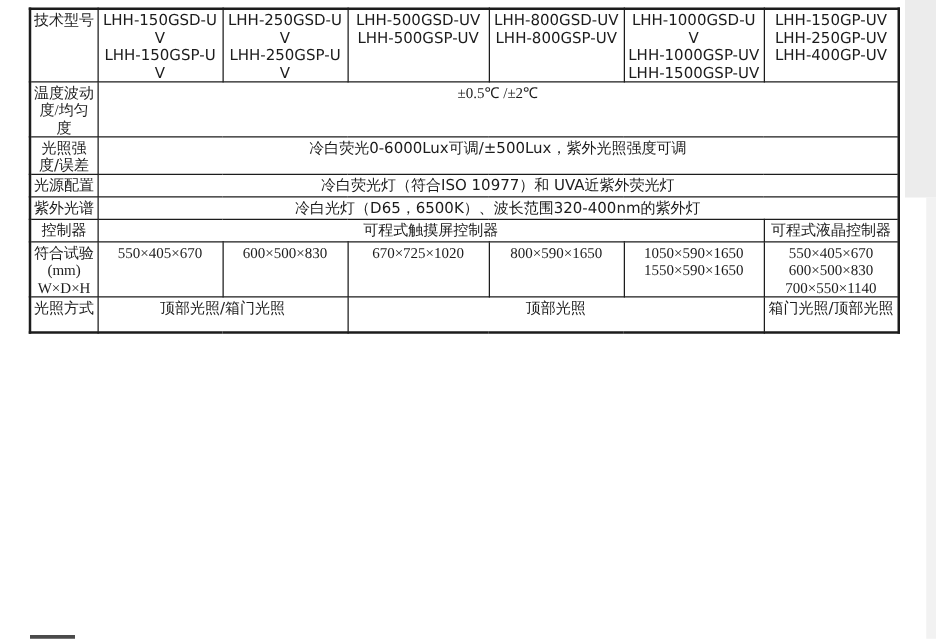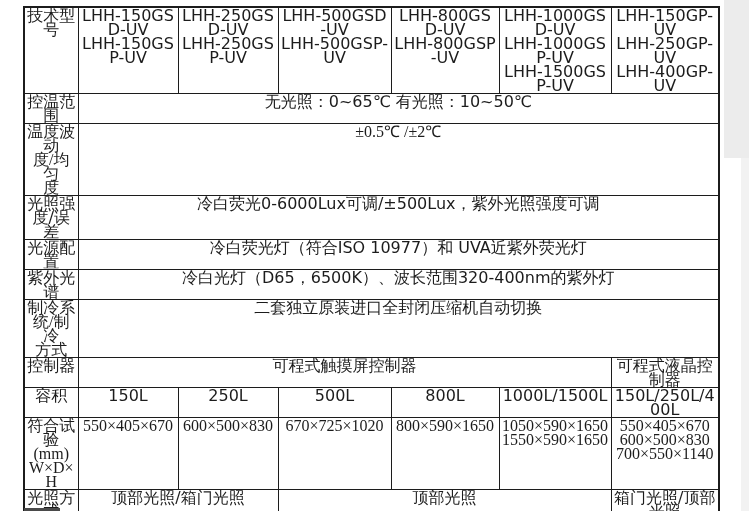--- a/index.html
+++ b/index.html
@@ -9,21 +9,21 @@
     font-family:"DejaVu Sans","Liberation Sans",sans-serif;
     color:#1c1c1c;
   }
   table.spec {
     position:absolute; left:23px; top:6px;
     width:695px; table-layout:fixed; border-collapse:collapse;
     border:2px solid #1c1c1c;
   }
   td {
     border:1px solid #1c1c1c;
-    font-size:16px; line-height:14px;
+    font-size:12px; line-height:14px;
     text-align:center; vertical-align:top;
     padding:1px 2px 0 2px;
     white-space:pre-line;
     word-break:break-all;
     overflow:hidden;
   }
   td.lab { font-weight:normal; }
   tr.h16 td { height:16px; }
   tr.h26 td { height:26px; }
   tr.h28 td { height:28px; }
@@ -68,24 +68,20 @@
     <td>LHH-800GSD-UV
 LHH-800GSP-UV</td>
     <td>LHH-1000GSD-UV
 LHH-1000GSP-UV
 LHH-1500GSP-UV</td>
     <td>LHH-150GP-UV
 LHH-250GP-UV
 LHH-400GP-UV</td>
   </tr>
 
-  <tr class="h16">
-    <td class="lab">控温范围</td>
-    <td colspan="6">无光照：0~65℃ 有光照：10~50℃</td>
-  </tr>
 
   <tr class="h42">
     <td class="lab">温度波动
 度/均匀
 度</td>
     <td colspan="6">±0.5℃ /±2℃</td>
   </tr>
 
 
   <tr class="h28">
@@ -99,43 +95,28 @@
   <tr class="h16">
     <td class="lab">光源配置</td>
     <td colspan="6">冷白荧光灯（符合ISO 10977）和 UVA近紫外荧光灯</td>
   </tr>
 
   <tr class="h16">
     <td class="lab">紫外光谱</td>
     <td colspan="6">冷白光灯（D65，6500K）、波长范围320-400nm的紫外灯</td>
   </tr>
 
-  <tr class="h42">
-    <td class="lab">制冷系
-统/制冷
-方式</td>
-    <td colspan="6">二套独立原装进口全封闭压缩机自动切换</td>
-  </tr>
 
   <tr class="h16">
     <td class="lab">控制器</td>
     <td colspan="5">可程式触摸屏控制器</td>
     <td>可程式液晶控制器</td>
   </tr>
 
 
-  <tr class="h16">
-    <td class="lab">容积</td>
-    <td>150L</td>
-    <td>250L</td>
-    <td>500L</td>
-    <td>800L</td>
-    <td>1000L/1500L</td>
-    <td>150L/250L/400L</td>
-  </tr>
 
   <tr class="h42">
     <td class="lab">符合试验
 (mm)
 W×D×H</td>
     <td>550×405×670</td>
     <td>600×500×830</td>
     <td>670×725×1020</td>
     <td>800×590×1650</td>
     <td>1050×590×1650

